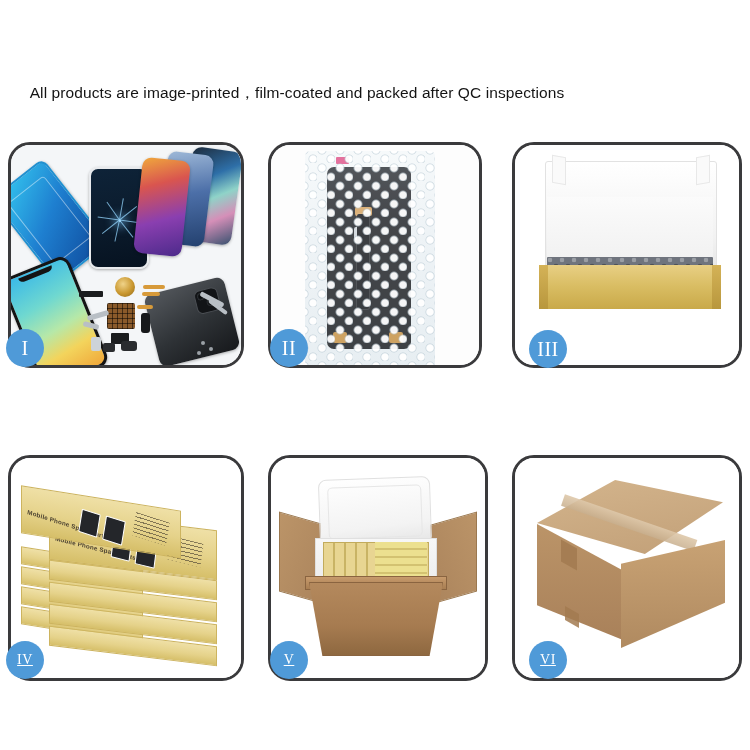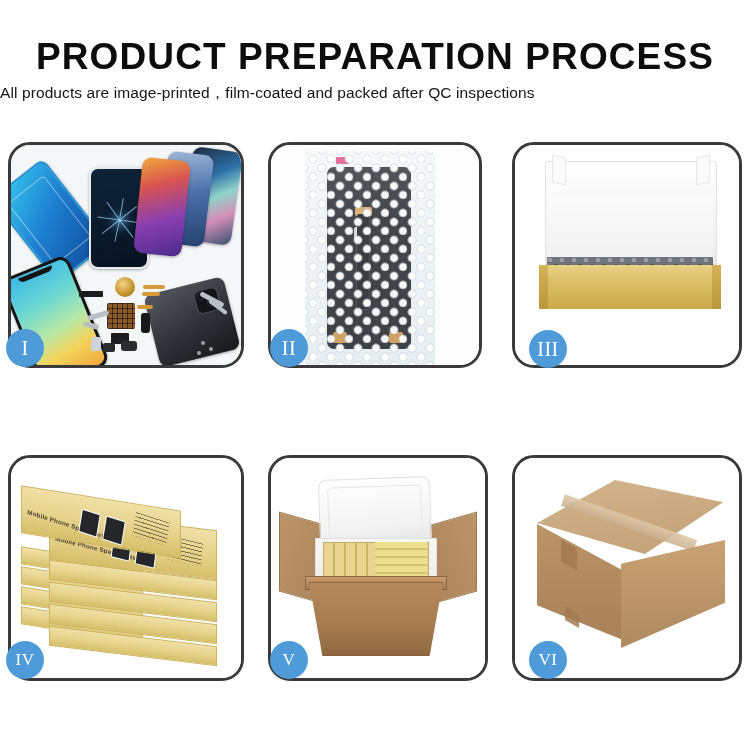--- a/index.html
+++ b/index.html
@@ -35,21 +35,21 @@
     letter-spacing: 1.1px;
     color: #0d0d0d;
     white-space: nowrap;
     line-height: 42px;
   }
   #page-subtitle {
     position: absolute;
     left: 0;
     top: 83px;
     width: 594px;
-    text-align: left;
+    text-align: center;
     font-family: "Liberation Sans", sans-serif;
     font-size: 15.5px;
     font-weight: 400;
     letter-spacing: 0.1px;
     color: #141414;
     white-space: nowrap;
     line-height: 20px;
   }
 
   
@@ -73,21 +73,21 @@
     border-radius: 50%;
     background: #4f9ad8;
     color: #ffffff;
     font-family: "Liberation Serif", serif;
     font-size: 20px;
     line-height: 38px;
     text-align: center;
     letter-spacing: 0.5px;
     z-index: 40;
   }
-  .badge.small-num { font-size: 17px; }
+  .badge.small-num { font-size: 14px; text-decoration: underline; }
 
   
   #panel-1 { left: 8px;   top: 142px; width: 236px; height: 226px; }
   #panel-2 { left: 268px; top: 142px; width: 214px; height: 226px; }
   #panel-3 { left: 512px; top: 142px; width: 230px; height: 226px; }
   #panel-4 { left: 8px;   top: 455px; width: 236px; height: 226px; }
   #panel-5 { left: 268px; top: 455px; width: 220px; height: 226px; }
   #panel-6 { left: 512px; top: 455px; width: 230px; height: 226px; }
 
   #badge-1 { left: 6px;   top: 329px; }
@@ -416,21 +416,20 @@
   .vi-taptab {
     position:absolute;
     background:#a27a50;
     opacity:.85;
   }
 </style>
 </head>
 <body>
 
 <div id="header">
-  <div id="page-title">PRODUCT PREPARATION PROCESS</div>
   <div id="page-subtitle">All products are image-printed，film-coated and packed after QC inspections</div>
 </div>
 
 <div class="panel" id="panel-1">
   <div class="panel-art" id="art-1">
     <div class="ph" id="ph-lcd"></div>
 
     <div class="ph" id="ph-glass">
       <div class="crackhub"></div>
       <div class="crack" style="transform:rotate(12deg)"></div>

